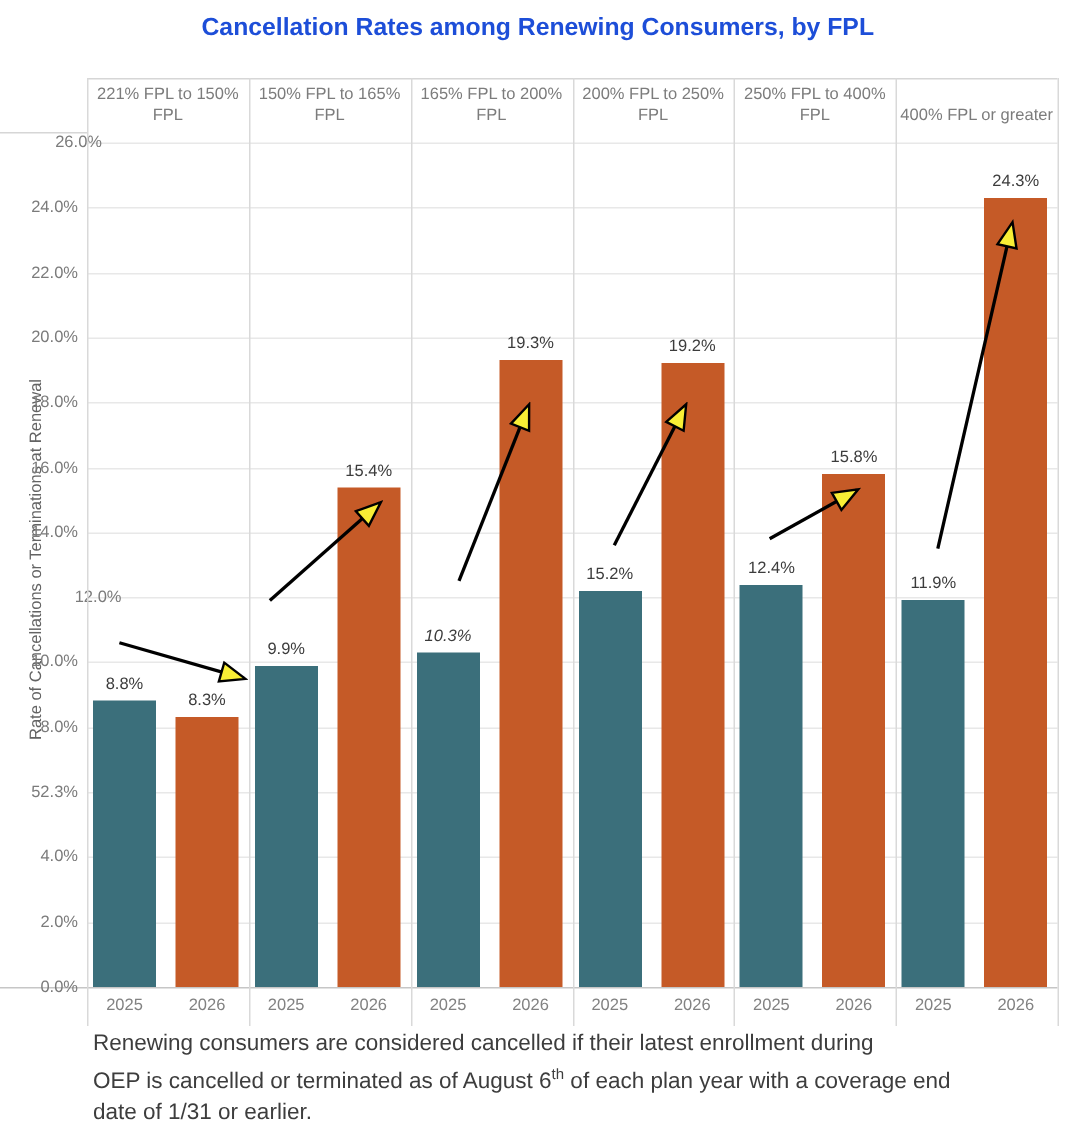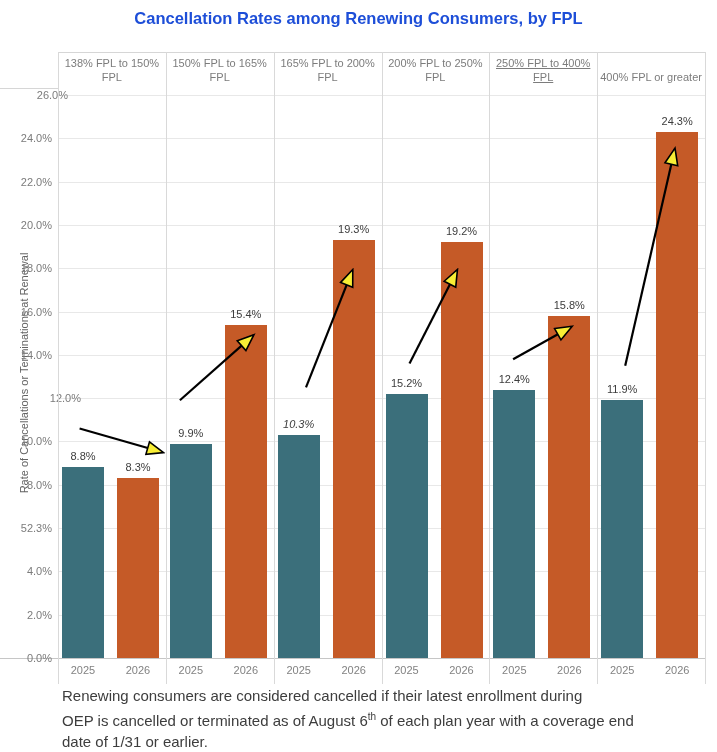--- a/index.html
+++ b/index.html
@@ -121,21 +121,21 @@
       <div class="header-top-line" style="left: 58px; top: 52px; width: 647px;"></div>
       <div class="corner-line" style="left: 0px; top: 88px; width: 58px;"></div>
       <div class="separator" style="left: 58px; top: 52px; height: 632px;"></div>
       <div class="separator" style="left: 165.8px; top: 52px; height: 632px;"></div>
       <div class="separator" style="left: 273.7px; top: 52px; height: 632px;"></div>
       <div class="separator" style="left: 381.5px; top: 52px; height: 632px;"></div>
       <div class="separator" style="left: 489.3px; top: 52px; height: 632px;"></div>
       <div class="separator" style="left: 597.2px; top: 52px; height: 632px;"></div>
       <div class="separator" style="left: 705px; top: 52px; height: 632px;"></div>
       <div class="panel-label" style="left: 58px; top: 54px; width: 107.8px; height: 30px;">
-        <div>138% FPL to 150%</div>
+        <div>221% FPL to 150%</div>
         <div>FPL</div>
       </div>
       <div class="bar" style="left: 62px; top: 467.4px; width: 42px; height: 190.6px; background: rgb(59, 111, 123);"></div>
       <div class="bar-value-label" style="left: 53px; top: 450.4px;">8.8%</div>
       <div class="x-tick-label" style="left: 53px; top: 664px;">2025</div>
       <div class="bar" style="left: 117px; top: 478.3px; width: 42px; height: 179.7px; background: rgb(197, 90, 39);"></div>
       <div class="bar-value-label" style="left: 108px; top: 461.3px;">8.3%</div>
       <div class="x-tick-label" style="left: 108px; top: 664px;">2026</div>
       <div class="panel-label" style="left: 165.8px; top: 54px; width: 107.8px; height: 30px;">
         <div>150% FPL to 165%</div>
@@ -160,21 +160,21 @@
       <div class="panel-label" style="left: 381.5px; top: 54px; width: 107.8px; height: 30px;">
         <div>200% FPL to 250%</div>
         <div>FPL</div>
       </div>
       <div class="bar" style="left: 385.5px; top: 393.8px; width: 42px; height: 264.2px; background: rgb(59, 111, 123);"></div>
       <div class="bar-value-label" style="left: 376.5px; top: 376.8px;">15.2%</div>
       <div class="x-tick-label" style="left: 376.5px; top: 664px;">2025</div>
       <div class="bar" style="left: 440.5px; top: 242.2px; width: 42px; height: 415.8px; background: rgb(197, 90, 39);"></div>
       <div class="bar-value-label" style="left: 431.5px; top: 225.2px;">19.2%</div>
       <div class="x-tick-label" style="left: 431.5px; top: 664px;">2026</div>
-      <div class="panel-label" style="left: 489.3px; top: 54px; width: 107.8px; height: 30px; text-decoration: underline;">
+      <div class="panel-label" style="left: 489.3px; top: 54px; width: 107.8px; height: 30px;">
         <div>250% FPL to 400%</div>
         <div>FPL</div>
       </div>
       <div class="bar" style="left: 493.3px; top: 389.5px; width: 42px; height: 268.5px; background: rgb(59, 111, 123);"></div>
       <div class="bar-value-label" style="left: 484.3px; top: 372.5px;">12.4%</div>
       <div class="x-tick-label" style="left: 484.3px; top: 664px;">2025</div>
       <div class="bar" style="left: 548.3px; top: 315.9px; width: 42px; height: 342.1px; background: rgb(197, 90, 39);"></div>
       <div class="bar-value-label" style="left: 539.3px; top: 298.9px;">15.8%</div>
       <div class="x-tick-label" style="left: 539.3px; top: 664px;">2026</div>
       <div class="panel-label" style="left: 597.2px; top: 54px; width: 107.8px; height: 30px;">

